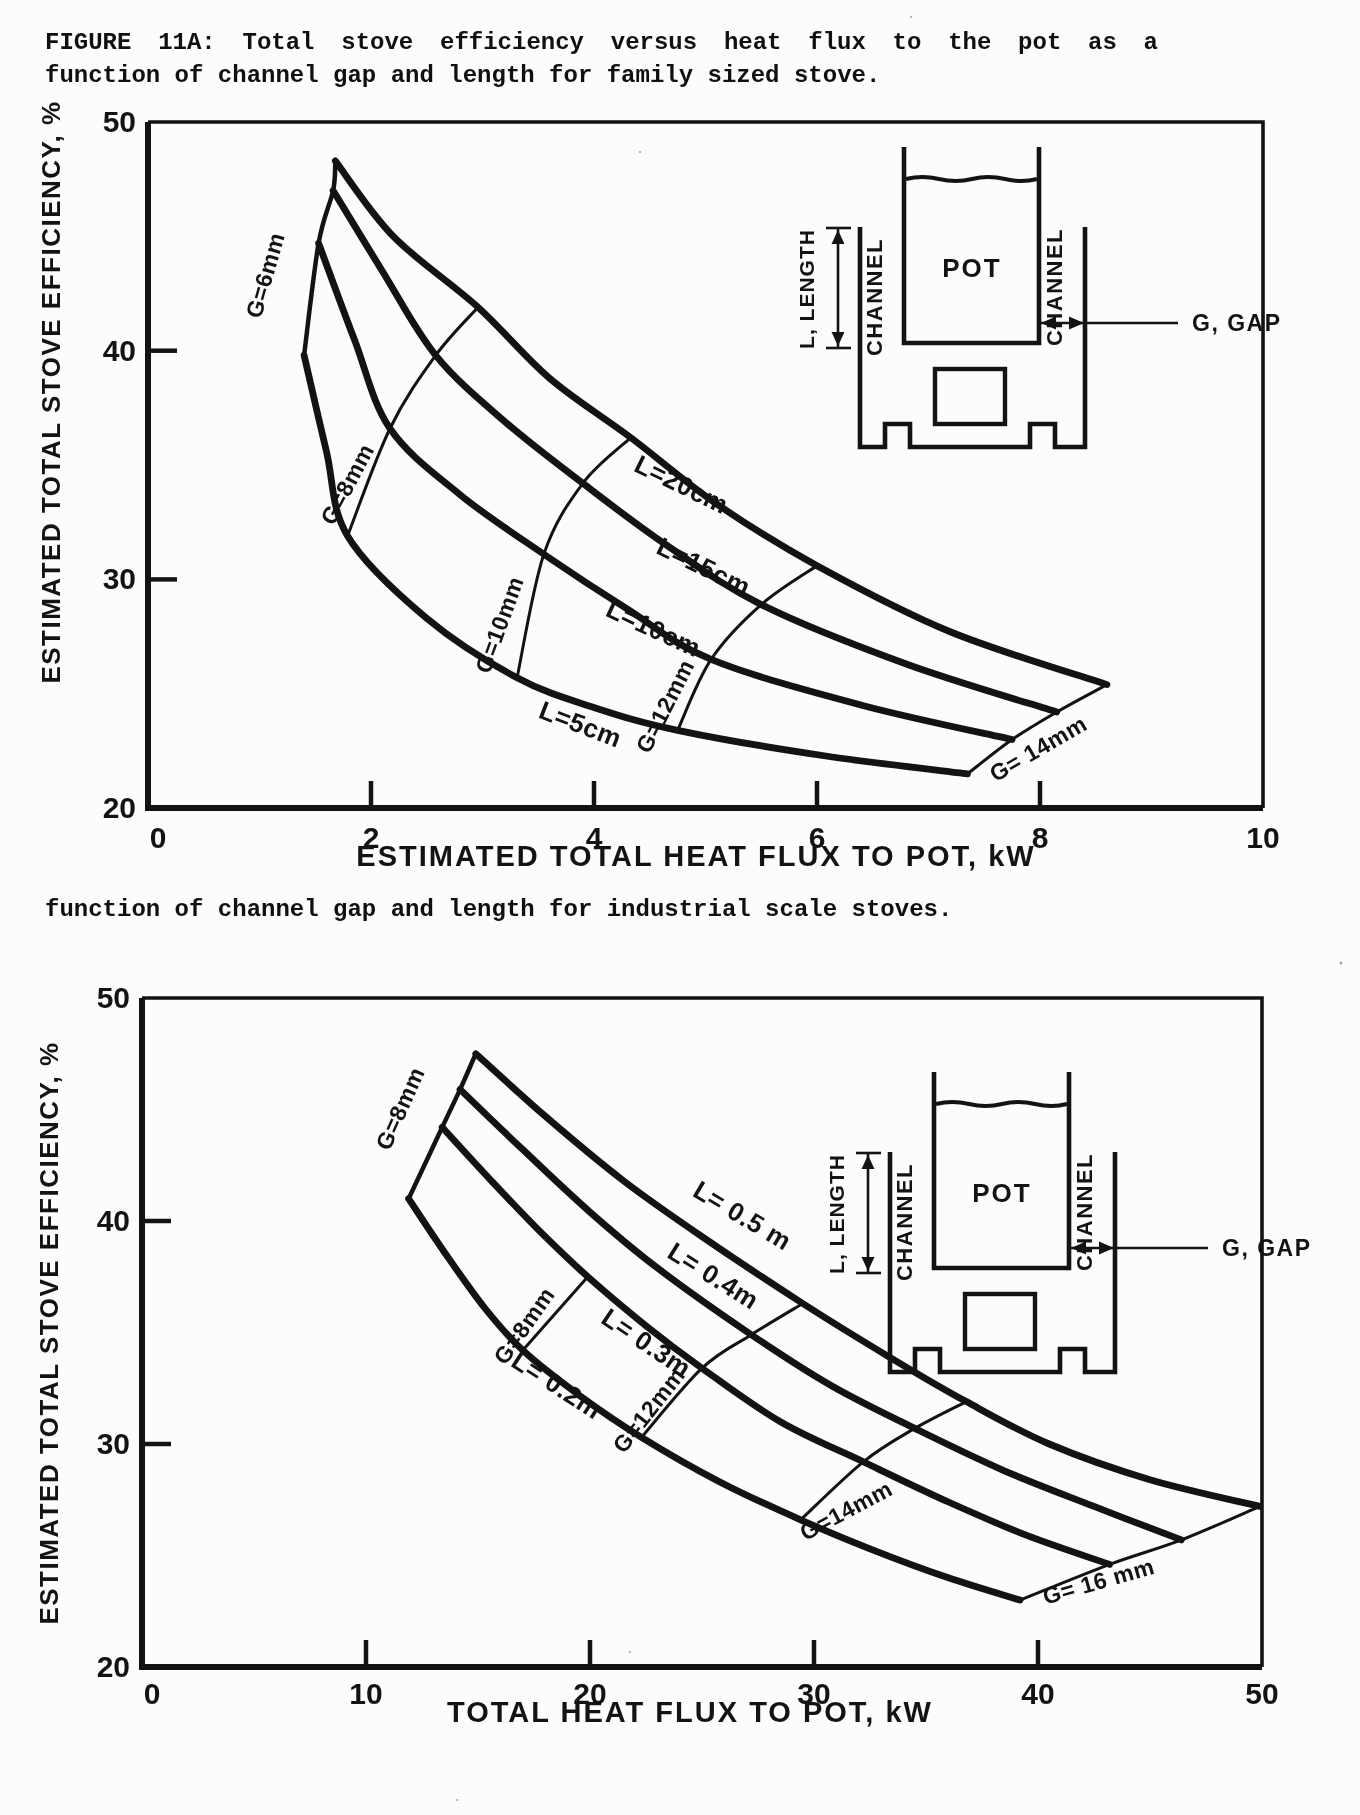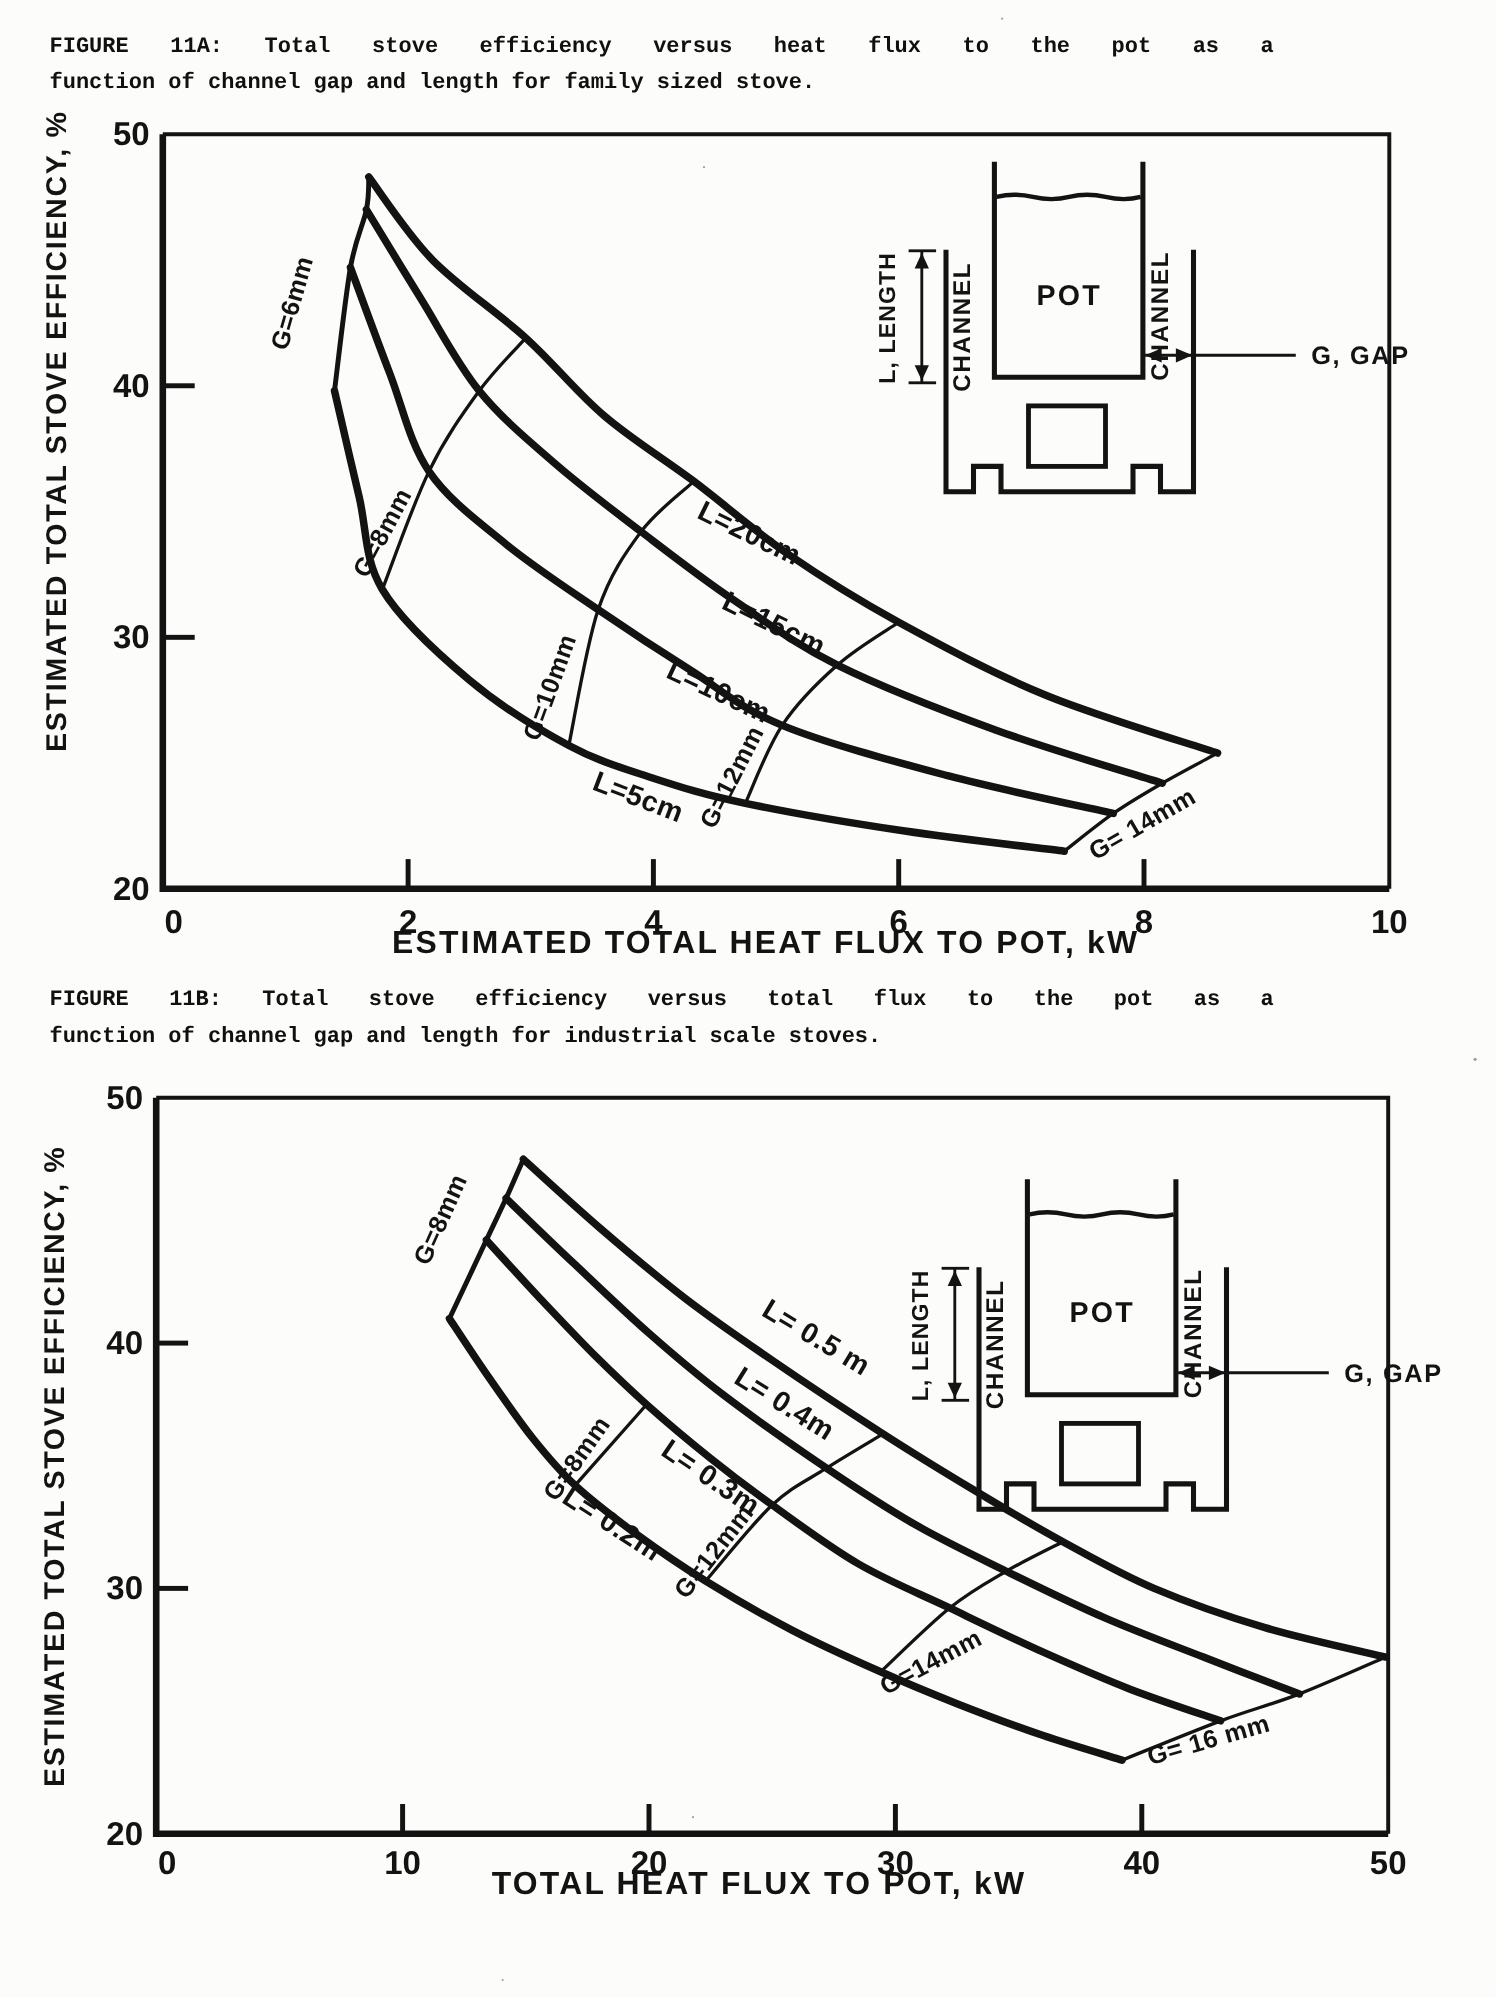--- a/index.html
+++ b/index.html
@@ -1,35 +1,34 @@
 <!DOCTYPE html>
 <html><head>
 <meta charset="utf-8">
 <style>
   html,body{margin:0;padding:0}
   body{width:1360px;height:1815px;background:#fcfcfa;position:relative;overflow:hidden;
        font-family:"Liberation Sans",sans-serif;color:#121212}
   .caption{position:absolute;left:45px;width:1113px;font-family:"Liberation Mono",monospace;
-           font-weight:700;font-size:20px;color:#101010}
+           font-weight:700;font-size:24px;color:#101010}
   .cap-line{line-height:33px}
   .cap-just{text-align:justify;text-align-last:justify}
   #figsvg{position:absolute;left:0;top:0}
 </style>
 </head>
 <body>
 
 <div class="page">
 
   <div class="caption" style="top:26px">
     <div class="cap-line cap-just">FIGURE 11A:  Total stove efficiency versus heat flux to the pot as a</div>
     <div class="cap-line">function of channel gap and length for family sized stove.</div>
   </div>
 
   <div class="caption" style="top:893px">
-    <div class="cap-line cap-just">FIGURE 11B:  Total stove efficiency versus total flux to the pot as a</div>
     <div class="cap-line">function of channel gap and length for industrial scale stoves.</div>
   </div>
 
   <svg id="figsvg" width="1360" height="1815" viewBox="0 0 1360 1815">
       <g>
         <path fill="none" stroke="#131313" stroke-width="3.6" d="M148,122 H1263 V808"></path>
         <path fill="none" stroke="#131313" stroke-width="6" d="M148,122 V808 H1263"></path>
         <text x="158" y="848" text-anchor="middle" fill="#131313" font-size="30" font-weight="600">0</text>
         <line x1="371" y1="806" x2="371" y2="781" stroke="#131313" stroke-width="4.5"></line>
         <text x="371" y="848" text-anchor="middle" fill="#131313" font-size="30" font-weight="600">2</text>

